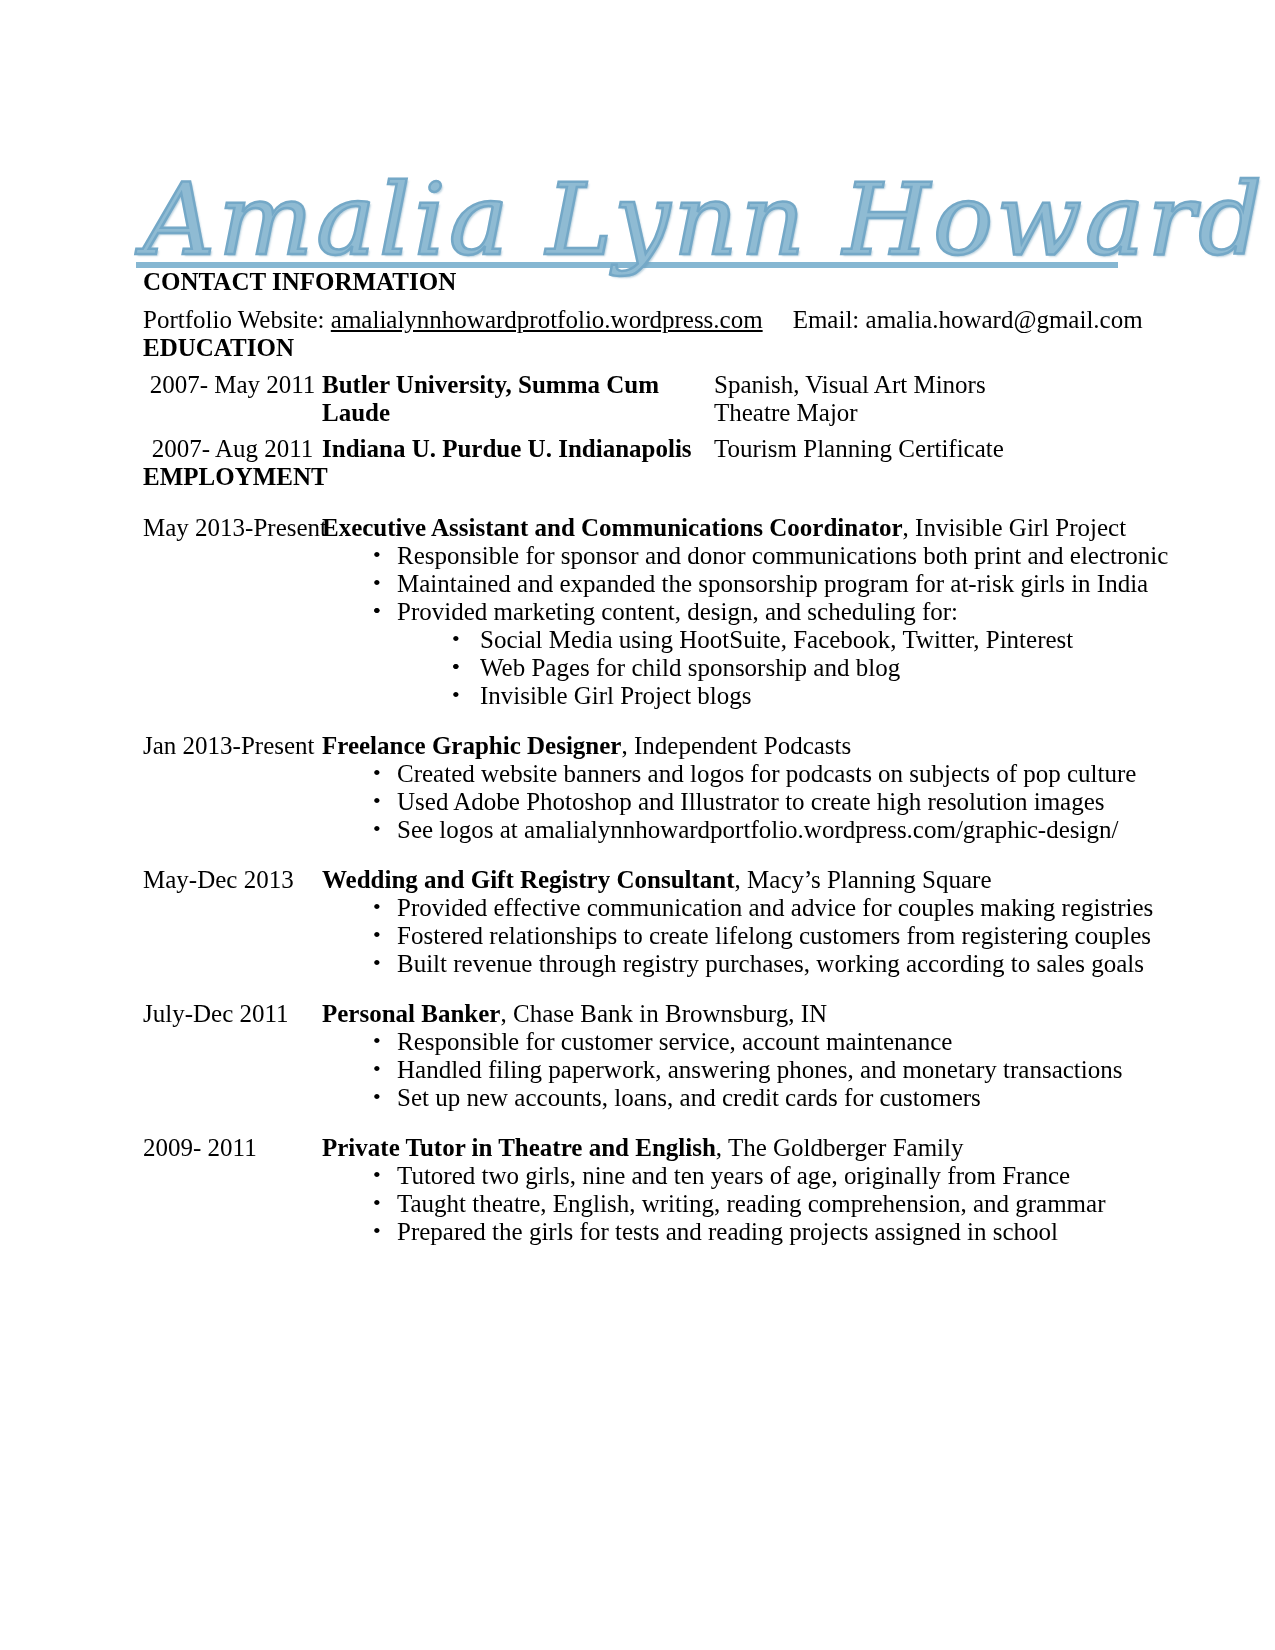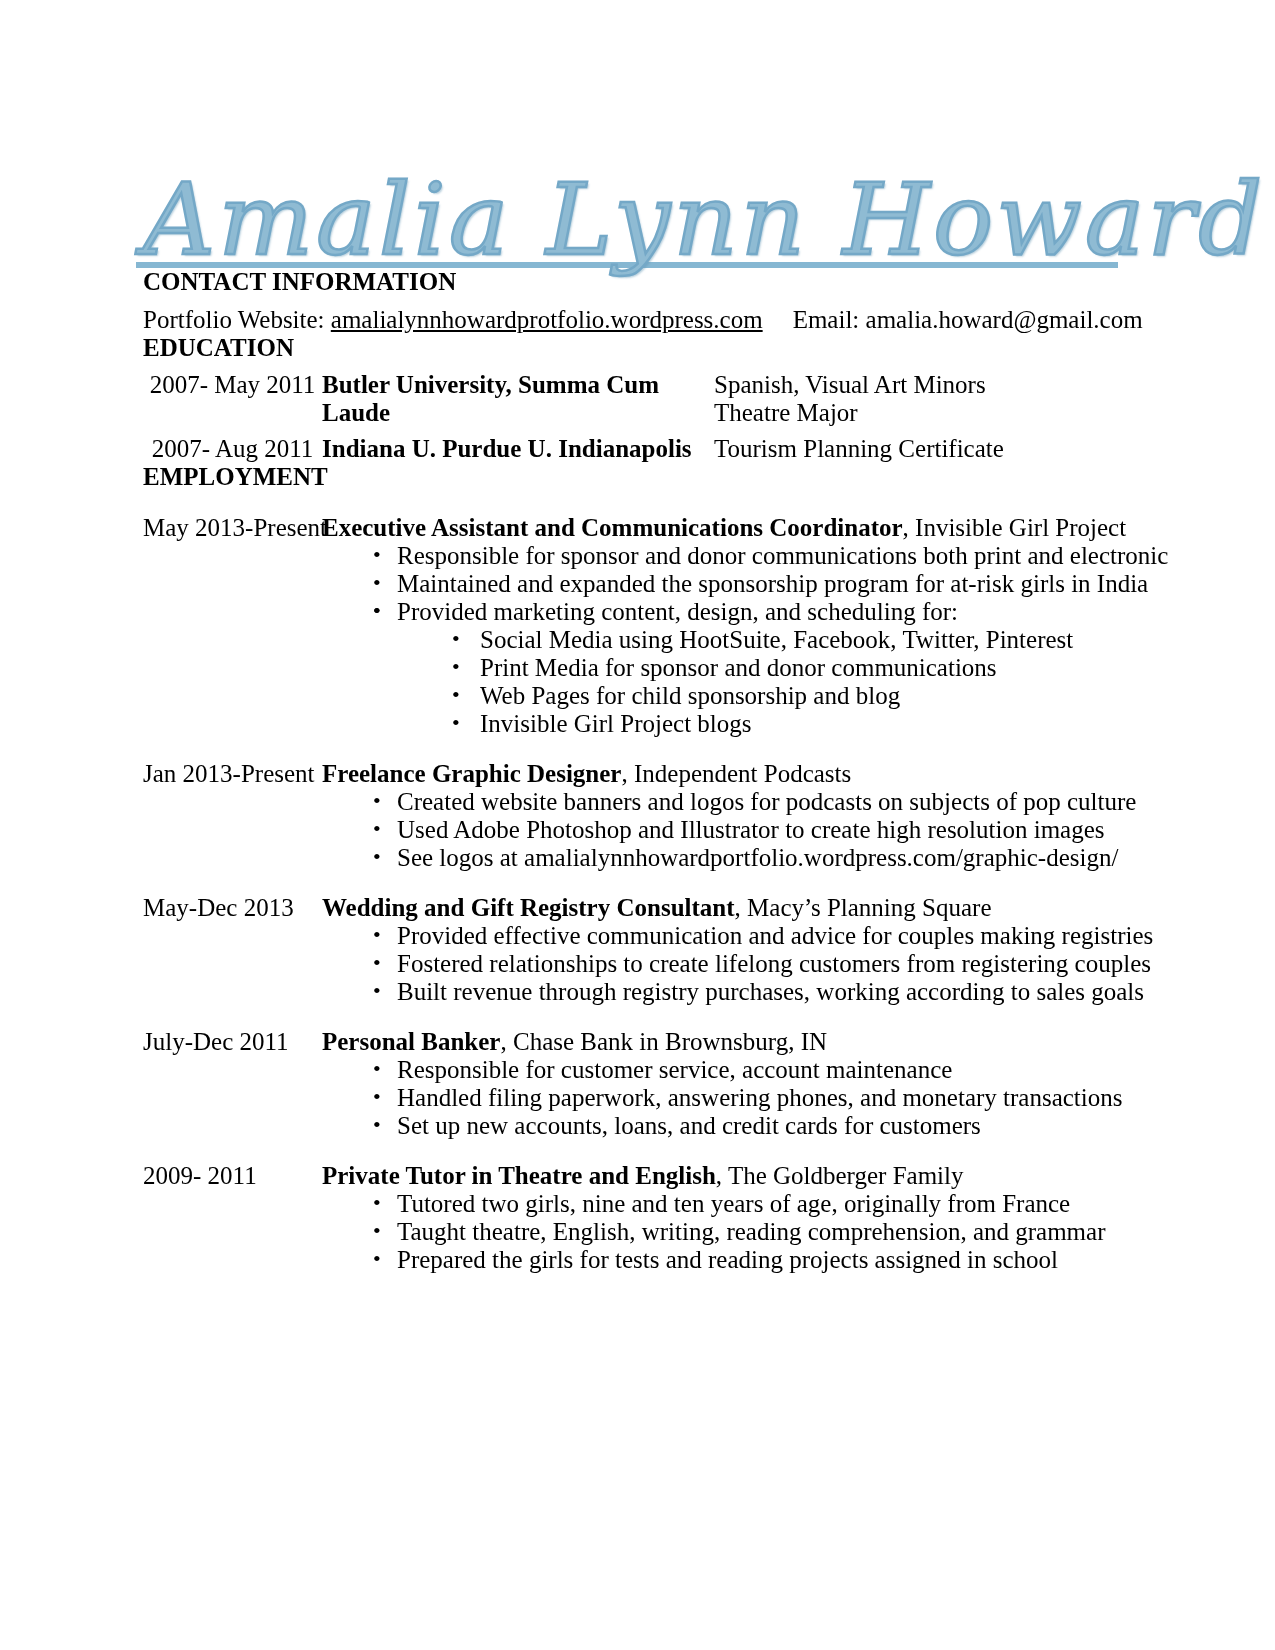--- a/index.html
+++ b/index.html
@@ -116,21 +116,21 @@
 
     <div class="job first">
       <div class="job-date">May 2013-Present</div>
       <div class="job-body">
         <div><span class="job-title">Executive Assistant and Communications Coordinator</span><span>, Invisible Girl Project</span></div>
         <div class="bullet l1"><span class="dot">•</span><span>Responsible for sponsor and donor communications both print and electronic</span></div>
         <div class="bullet l1"><span class="dot">•</span><span>Maintained and expanded the sponsorship program for at-risk girls in India</span></div>
         <div class="bullet l1"><span class="dot">•</span></div>
         <div class="bullet l1"><span class="dot">•</span><span>Provided marketing content, design, and scheduling for:</span></div>
         <div class="bullet l2"><span class="dot">•</span><span>Social Media using HootSuite, Facebook, Twitter, Pinterest</span></div>
-        <div class="bullet l2"><span class="dot">•</span><span>Print Media for sponsor and donor communications</span></div>
+        <div class="bullet l2"><span class="dot">•</span></div>
         <div class="bullet l2"><span class="dot">•</span><span>Web Pages for child sponsorship and blog</span></div>
         <div class="bullet l2"><span class="dot">•</span><span>Invisible Girl Project blogs</span></div>
       </div>
     </div>
 
     <div class="job">
       <div class="job-date">Jan 2013-Present</div>
       <div class="job-body">
         <div><span class="job-title">Freelance Graphic Designer</span><span>, Independent Podcasts</span></div>
         <div class="bullet l1"><span class="dot">•</span><span>Created website banners and logos for podcasts on subjects of pop culture</span></div>

